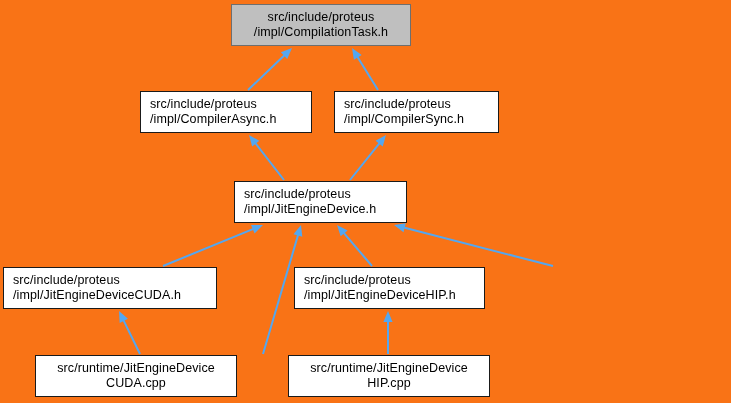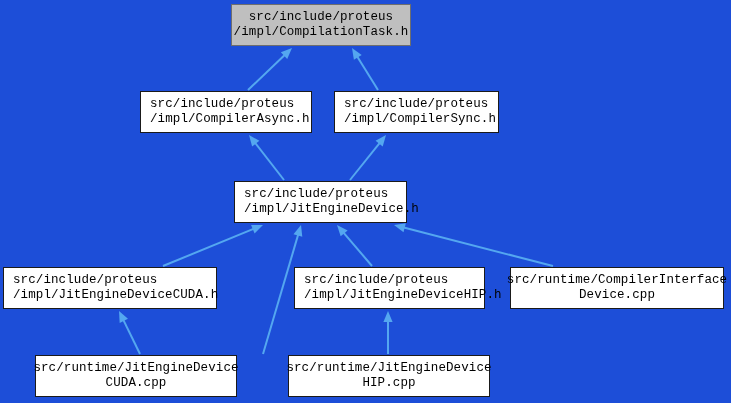--- a/index.html
+++ b/index.html
@@ -5,23 +5,23 @@
 <style>
   html, body {
     margin: 0;
     padding: 0;
     background: #000000;
   }
   #graph {
     position: relative;
     width: 731px;
     height: 403px;
-    background: #1d4ed8;
+    background: #f97316;
     overflow: hidden;
-    font-family: Liberation Mono, monospace;
+    font-family: Liberation Sans, sans-serif;
   }
   #edges {
     position: absolute;
     left: 0;
     top: 0;
     width: 731px;
     height: 403px;
     pointer-events: none;
   }
   .node {
@@ -82,19 +82,17 @@
     <div class="node left-align" style="left: 140px; top: 91px; width: 172px; height: 42px;">src/include/proteus
 /impl/CompilerAsync.h</div>
     <div class="node left-align" style="left: 334px; top: 91px; width: 165px; height: 42px;">src/include/proteus
 /impl/CompilerSync.h</div>
     <div class="node left-align" style="left: 234px; top: 181px; width: 173px; height: 42px;">src/include/proteus
 /impl/JitEngineDevice.h</div>
     <div class="node left-align" style="left: 3px; top: 267px; width: 214px; height: 42px;">src/include/proteus
 /impl/JitEngineDeviceCUDA.h</div>
     <div class="node left-align" style="left: 294px; top: 267px; width: 191px; height: 42px;">src/include/proteus
 /impl/JitEngineDeviceHIP.h</div>
-    <div class="node" style="left: 510px; top: 267px; width: 214px; height: 42px;">src/runtime/CompilerInterface
-Device.cpp</div>
     <div class="node" style="left: 35px; top: 355px; width: 202px; height: 42px;">src/runtime/JitEngineDevice
 CUDA.cpp</div>
     <div class="node" style="left: 288px; top: 355px; width: 202px; height: 42px;">src/runtime/JitEngineDevice
 HIP.cpp</div>
   </div>
 
 </body></html>

